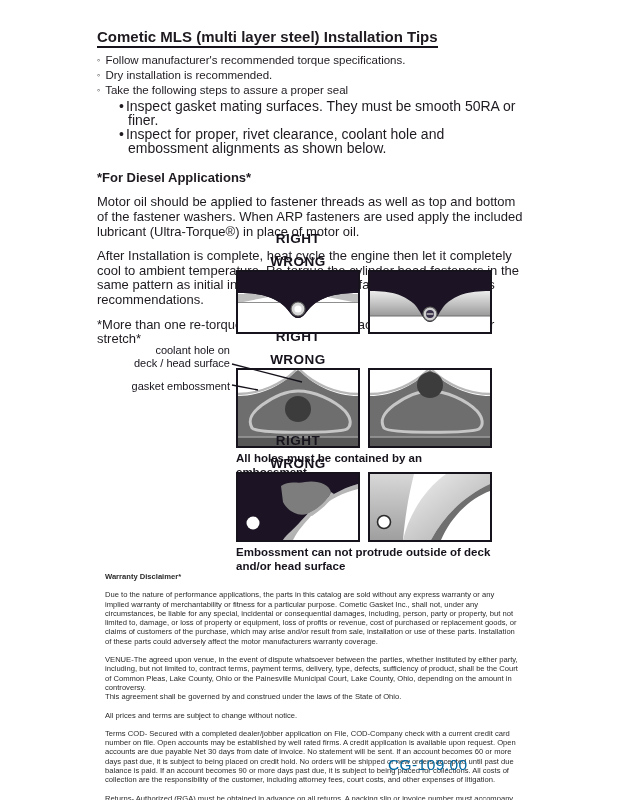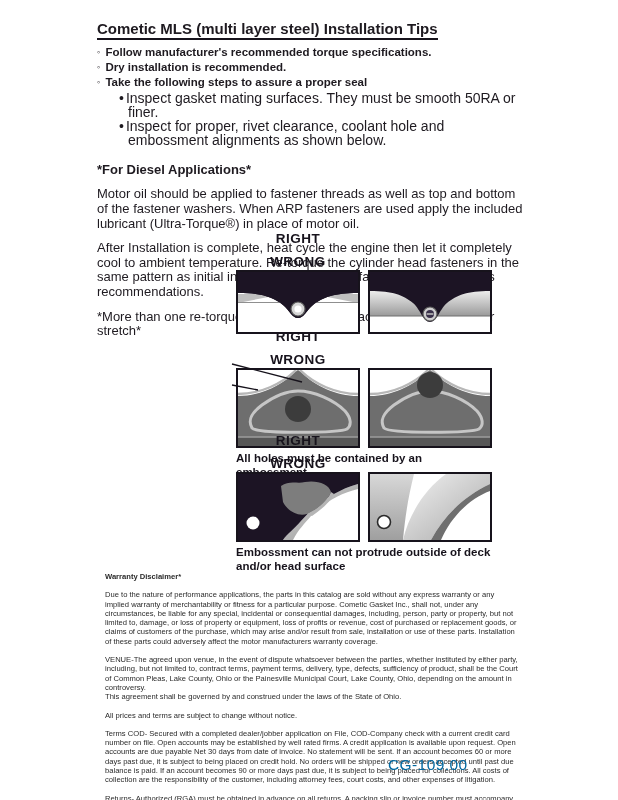--- a/index.html
+++ b/index.html
@@ -5,25 +5,25 @@
   html,body{margin:0;padding:0;}
   body{
     width:618px;height:800px;background:#ffffff;
     font-family:"Liberation Sans","DejaVu Sans",sans-serif;
     color:#1e1a20;
     -webkit-font-smoothing:antialiased;
   }
   .page{position:relative;width:618px;height:800px;background:#fff;overflow:hidden;}
 
   
-  .content{position:absolute;left:97px;top:20px;width:430px;}
+  .content{position:absolute;left:97px;top:28px;width:430px;}
   .doc-title{font-size:15px;font-weight:bold;margin:0 0 8px 0;}
   .doc-title span{border-bottom:2px solid #17131c;padding-bottom:1px;}
   ul.tips{list-style:none;margin:0;padding:0;font-size:11.5px;line-height:14.2px;}
-  ul.tips > li{padding-left:10px;text-indent:-10px;font-weight:bold;}
+  ul.tips > li{padding-left:10px;text-indent:-10px;}
   ul.tips .mk{font-size:9px;position:relative;top:-1px;margin-right:2px;}
   ul.subtips{list-style:none;margin:0;padding:0 0 0 22px;font-size:14px;line-height:14.2px;}
   ul.subtips > li{padding-left:9px;text-indent:-9px;}
   ul.subtips .mk{margin-right:2px;}
   .h2{font-size:13px;font-weight:bold;margin:15px 0 7px 0;}
   .para{font-size:13px;line-height:14.6px;margin:10px 0 10px 0;}
 
   
   .figpair{position:absolute;left:236px;width:256px;}
   .labelrow{display:flex;gap:8px;margin-bottom:1px;flex-direction:column;}
@@ -99,20 +99,27 @@
           <line x1="0" y1="44" x2="120" y2="44" stroke="#6f6f6f" stroke-width="1"></line>
           <path d="M0,0 L120,0 L120,19 C97,19 87,23 77,31 C69,38 67,50 60,50 C53,50 51,38 43,31 C33,23 23,19 0,19 Z" fill="#1c1424"></path>
           <circle cx="60" cy="42" r="7" fill="#cfcfcf" stroke="#5a5a5a" stroke-width="1.2"></circle>
           <circle cx="60" cy="42" r="4" fill="#39304a"></circle>
           <rect x="56.6" y="41.2" width="6.8" height="1.6" fill="#b9b9b9"></rect>
         </svg>
       </div>
     </div>
   </div>
 
+  <div class="sidelabels">
+    <div>
+      <span>coolant hole on</span><br>
+      <span>deck / head surface</span>
+    </div>
+    <div class="lbl2">gasket embossment</div>
+  </div>
   <svg class="leaders" viewBox="0 0 80 56">
     <line x1="2" y1="22" x2="72" y2="40" stroke="#17131c" stroke-width="1.3"></line>
     <line x1="2" y1="43" x2="28" y2="48" stroke="#17131c" stroke-width="1.3"></line>
   </svg>
 
   <div class="figpair" style="top:329px;">
     <div class="labelrow">
       <div>RIGHT</div>
       <div>WRONG</div>
     </div>

